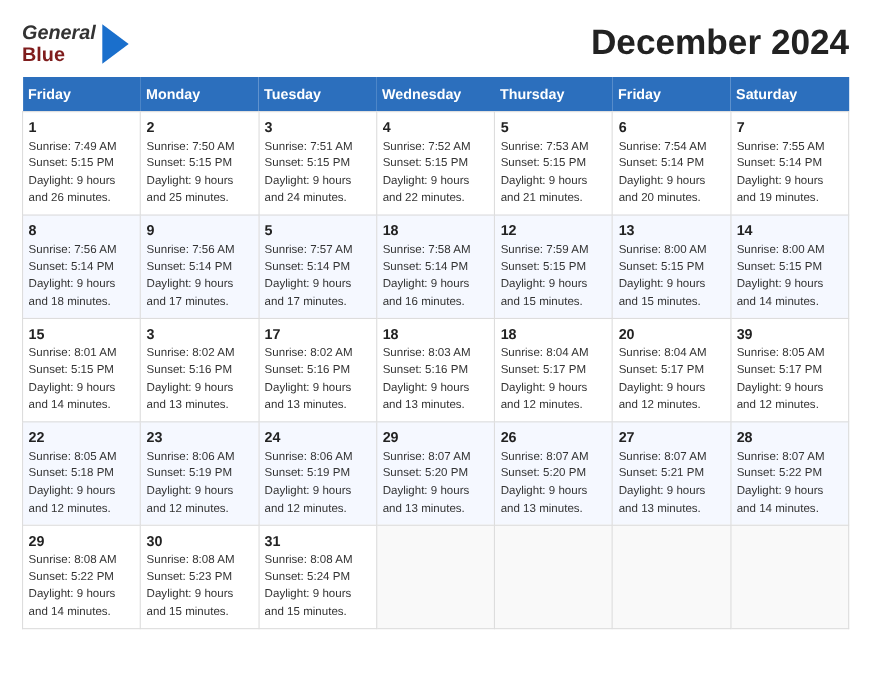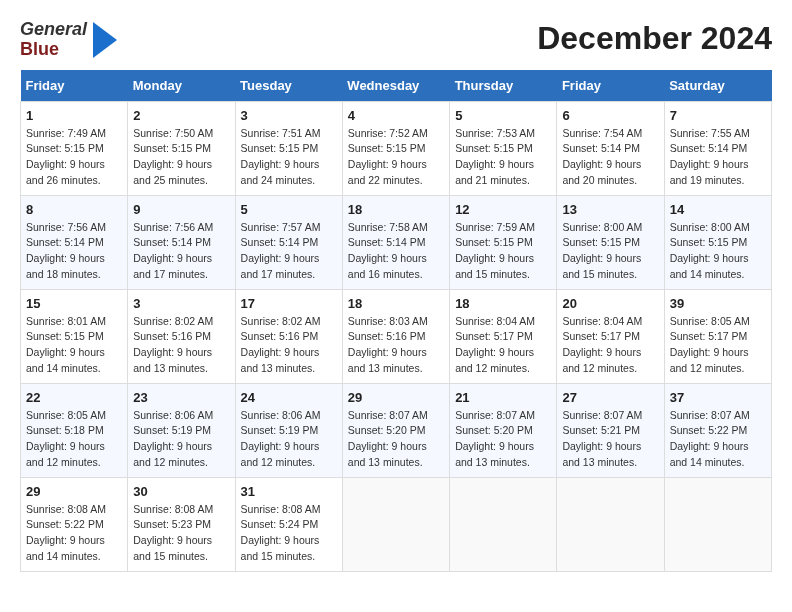--- a/index.html
+++ b/index.html
@@ -206,29 +206,29 @@
         </td>
         <td>
           <span class="day-num">24</span>
           <div class="day-info">Sunrise: 8:06 AM<br>Sunset: 5:19 PM<br>Daylight: 9 hours and 12 minutes.</div>
         </td>
         <td>
           <span class="day-num">29</span>
           <div class="day-info">Sunrise: 8:07 AM<br>Sunset: 5:20 PM<br>Daylight: 9 hours and 13 minutes.</div>
         </td>
         <td>
-          <span class="day-num">21</span>
+          <span class="day-num">26</span>
           <div class="day-info">Sunrise: 8:07 AM<br>Sunset: 5:20 PM<br>Daylight: 9 hours and 13 minutes.</div>
         </td>
         <td>
           <span class="day-num">27</span>
           <div class="day-info">Sunrise: 8:07 AM<br>Sunset: 5:21 PM<br>Daylight: 9 hours and 13 minutes.</div>
         </td>
         <td>
-          <span class="day-num">37</span>
+          <span class="day-num">28</span>
           <div class="day-info">Sunrise: 8:07 AM<br>Sunset: 5:22 PM<br>Daylight: 9 hours and 14 minutes.</div>
         </td>
       </tr>
       <tr>
         <td>
           <span class="day-num">29</span>
           <div class="day-info">Sunrise: 8:08 AM<br>Sunset: 5:22 PM<br>Daylight: 9 hours and 14 minutes.</div>
         </td>
         <td>
           <span class="day-num">30</span>

